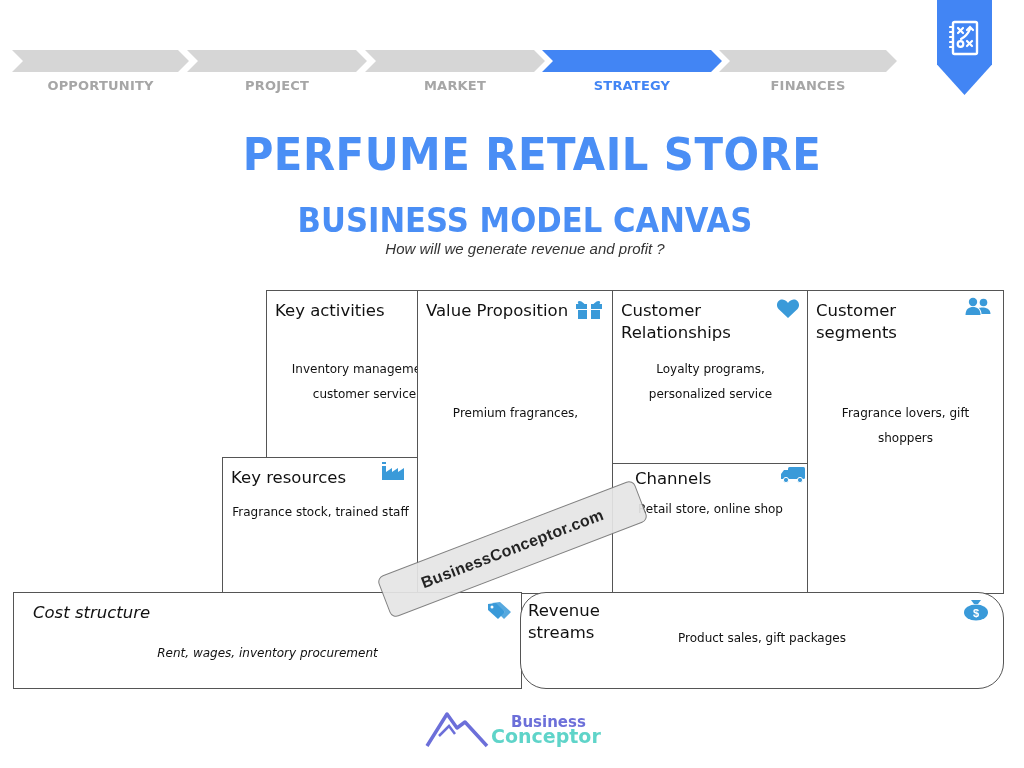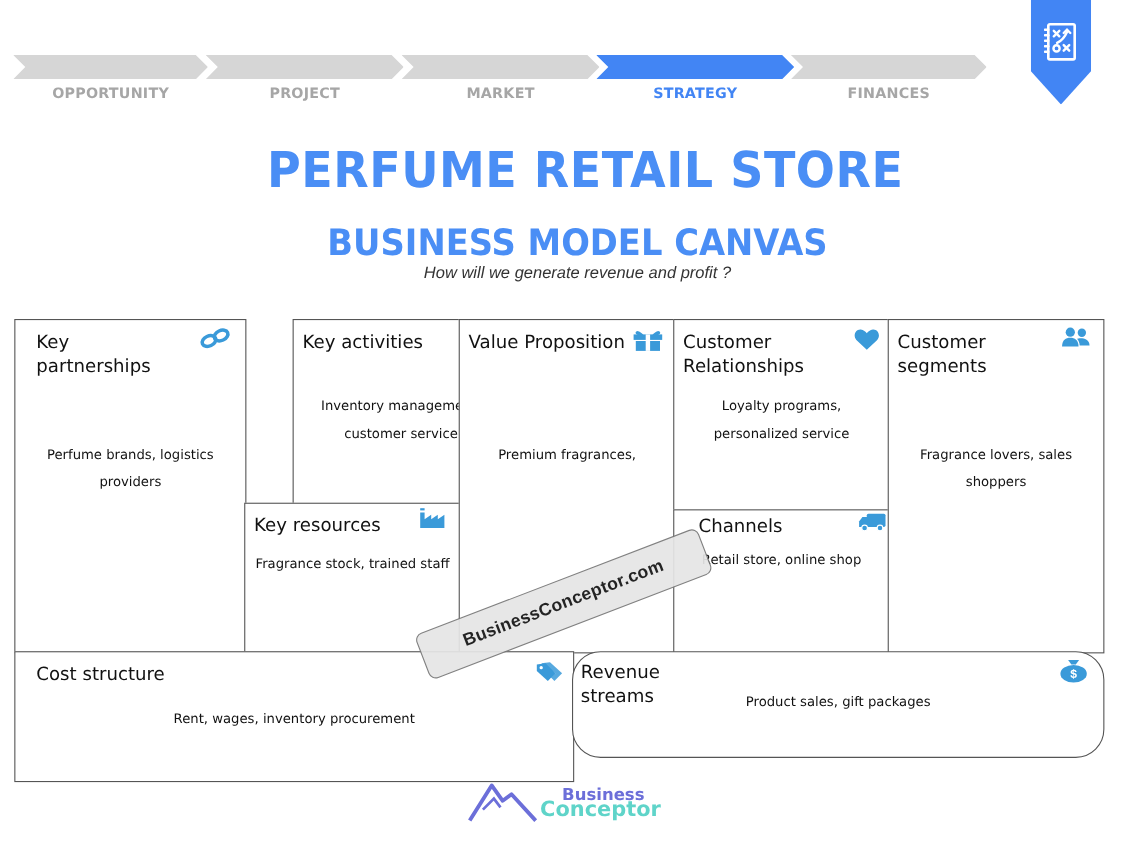--- a/index.html
+++ b/index.html
@@ -123,36 +123,20 @@
     <circle cx="11.5" cy="24" r="2.8" fill="none" stroke="#fff" stroke-width="2.2"></circle>
   </svg>
 </div>
 
 <div class="title-main">PERFUME RETAIL STORE</div>
 <div class="title-sub">BUSINESS MODEL CANVAS</div>
 <div class="tagline">How will we generate revenue and profit ?</div>
 
 <div class="canvas">
 
-  <div class="cell" style="left:0; top:0; width:211px; height:304px;">
-    <div class="head">
-      <div>Key</div>
-      <div>partnerships</div>
-    </div>
-    <svg class="icon" style="right:12px; top:6px;" width="30" height="20" viewBox="0 0 30 20">
-      <g fill="none" stroke="#3a9ad9" stroke-width="3.2">
-        <ellipse cx="9" cy="13" rx="6.5" ry="4.5" transform="rotate(-25 9 13)"></ellipse>
-        <ellipse cx="20" cy="8" rx="6.5" ry="4.5" transform="rotate(-25 20 8)"></ellipse>
-      </g>
-    </svg>
-    <div class="body" style="top:110px;">
-      <div>Perfume brands, logistics</div>
-      <div>providers</div>
-    </div>
-  </div>
 
   <div class="cell" style="left:209px; top:0; width:197px; height:169px;margin-left:44px;">
     <div class="head" style="left:8px;">Key activities</div>
     <svg class="icon" style="right:12px; top:6px;" width="30" height="22" viewBox="0 0 30 22">
       <line x1="10" y1="15" x2="24" y2="5" stroke="#3a9ad9" stroke-width="2.6"></line>
       <circle cx="25" cy="4" r="2.6" fill="none" stroke="#3a9ad9" stroke-width="2"></circle>
       <ellipse cx="8" cy="16" rx="6" ry="4" fill="#3a9ad9" transform="rotate(-30 8 16)"></ellipse>
     </svg>
     <div class="body" style="top:66px;">
       <div>Inventory management,</div>
@@ -211,24 +195,24 @@
     <div class="head" style="left:8px;">
       <div>Customer</div>
       <div>segments</div>
     </div>
     <svg class="icon" style="right:12px; top:6px;" width="26" height="20" viewBox="0 0 26 20">
       <circle cx="8" cy="5" r="4.2" fill="#3a9ad9"></circle>
       <circle cx="18.5" cy="5.5" r="3.8" fill="#3a9ad9"></circle>
       <path d="M0.5 18 C 0.5 12, 4 10, 8 10 C 12 10, 15.5 12, 15.5 18 Z" fill="#3a9ad9"></path>
       <path d="M14 11 C 16 10, 25.5 9.5, 25.5 17 H 16.5 C 16.5 14.5, 15.5 12.5, 14 11 Z" fill="#3a9ad9"></path>
     </svg>
-    <div class="body" style="top:110px;">Fragrance lovers, sales shoppers</div>
-  </div>
-
-  <div class="cell" style="left:0; top:302px; width:509px; height:119px;">
+    <div class="body" style="top:110px;">Fragrance lovers, gift shoppers</div>
+  </div>
+
+  <div class="cell" style="left:0; top:302px; width:509px; height:97px;font-style:italic;">
     <div class="head">Cost structure</div>
     <svg class="icon" style="right:8px; top:8px;" width="26" height="20" viewBox="0 0 26 20">
       <path d="M1 3 L1 9 L11 18 L18 11 L9 2 Z" fill="#3a9ad9"></path>
       <path d="M5 2 L13 1 L24 11 L17 18 L13 14 L18 11 Z" fill="#3a9ad9" opacity="0.85"></path>
       <circle cx="5" cy="6" r="1.5" fill="#fff"></circle>
     </svg>
     <div class="body" style="top:33px;margin-top:15px;">Rent, wages, inventory procurement</div>
   </div>
 
   <div class="cell" style="left:507px; top:302px; width:484px; height:97px;border-radius:26px;">

